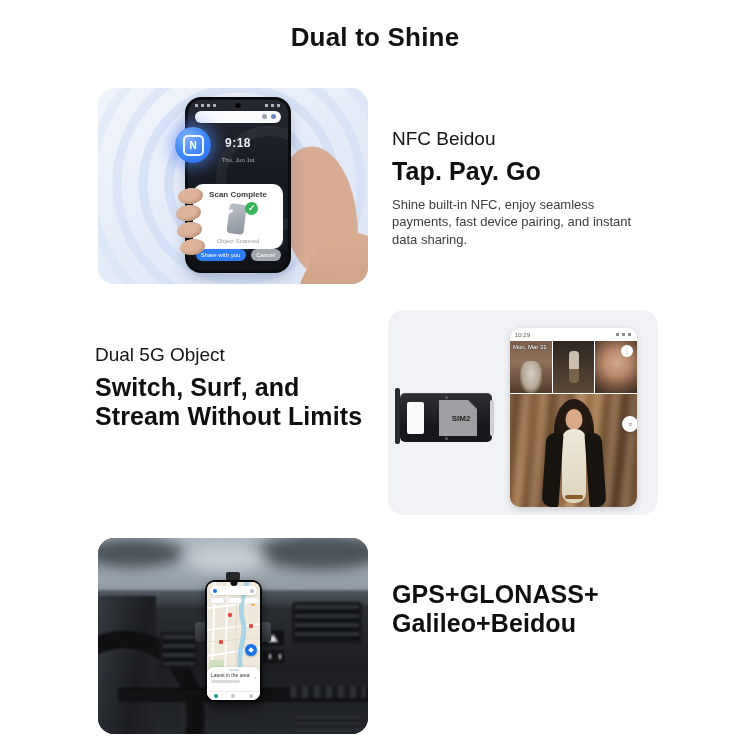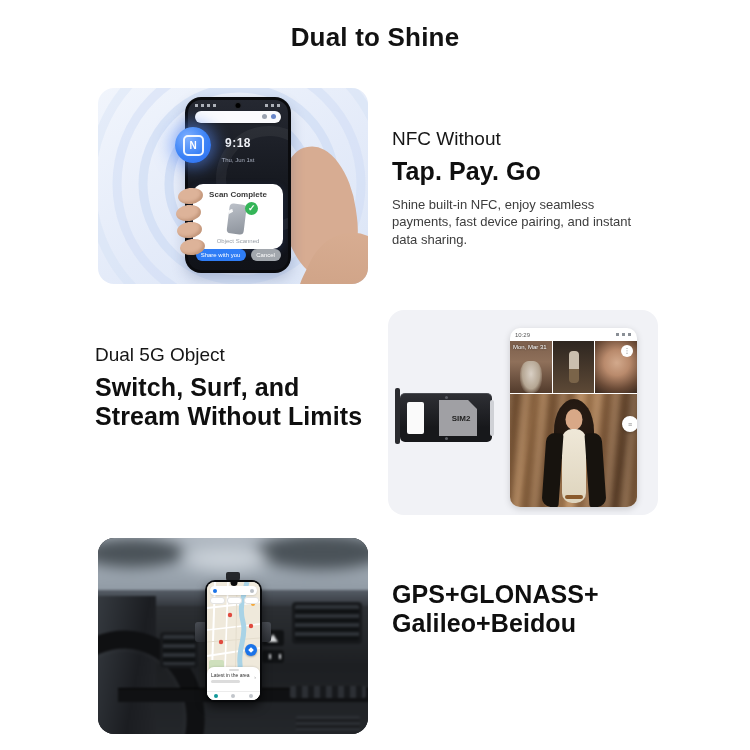--- a/index.html
+++ b/index.html
@@ -246,21 +246,21 @@
     <div class="finger" style="left:78px;top:117px;"></div>
     <div class="finger" style="left:79px;top:134px;"></div>
     <div class="finger" style="left:82px;top:151px;"></div>
 
     <div class="nfc-badge">
       <div class="nfc-inner">N</div>
     </div>
   </div>
 
   <div class="copy copy1">
-    <div class="eyebrow">NFC Without</div>
+    <div class="eyebrow">NFC Beidou</div>
     <div class="heading">Tap. Pay. Go</div>
     <div class="bodytext">Shine built-in NFC, enjoy seamless
 payments, fast device pairing, and instant
 data sharing.</div>
   </div>
 
   <div class="copy copy2">
     <div class="eyebrow">Dual 5G Object</div>
     <div class="heading">Switch, Surf, and
 Stream Without Limits</div>

